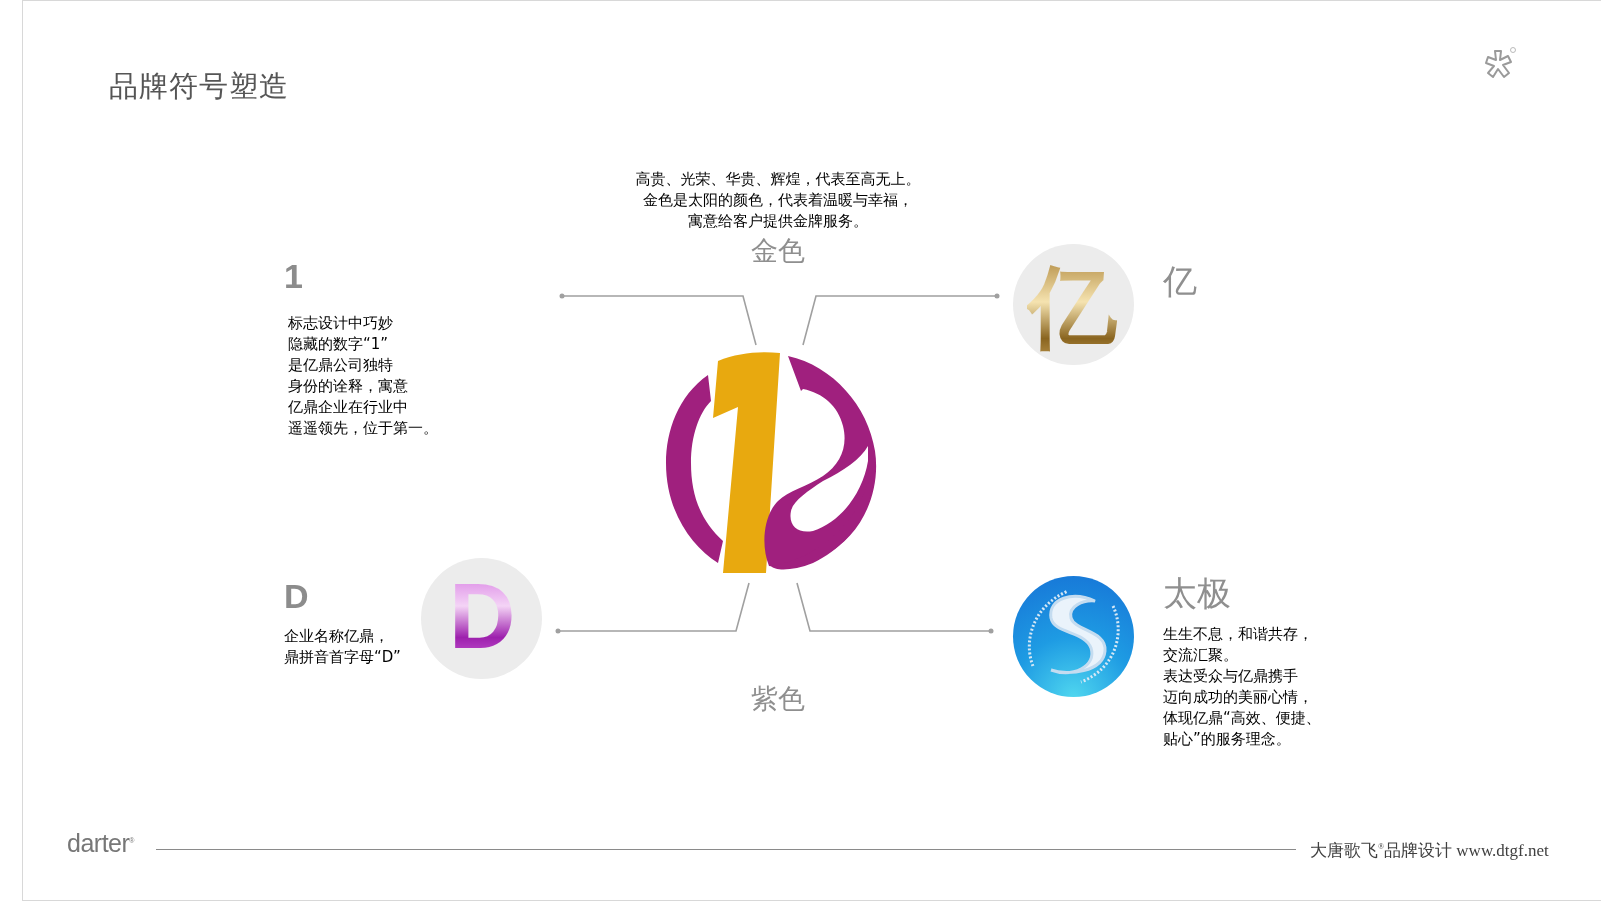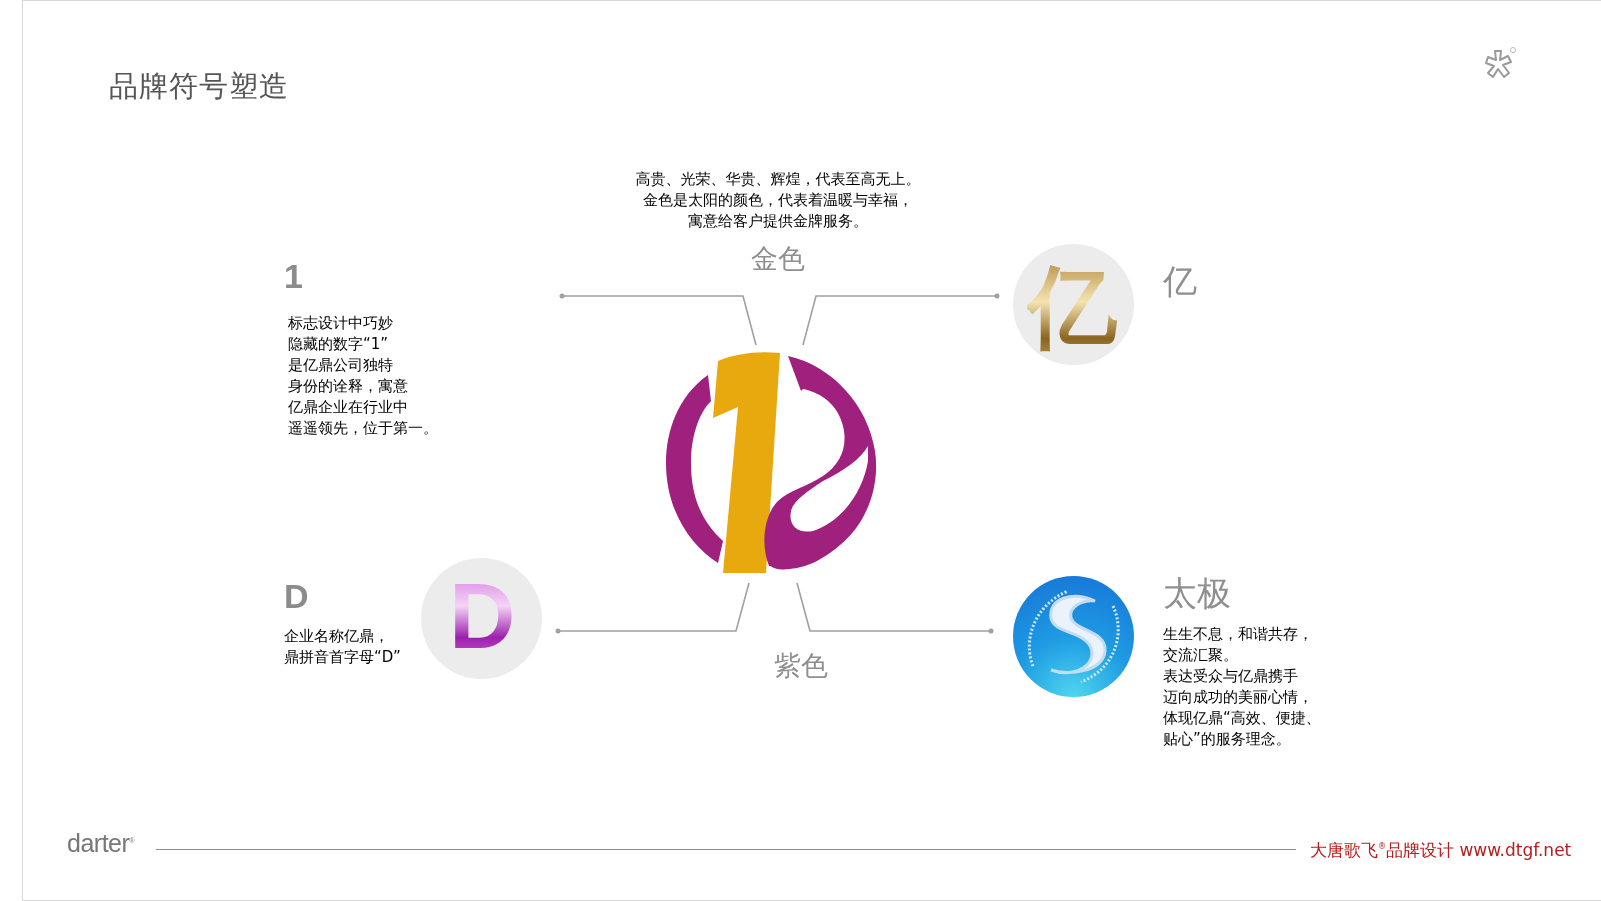--- a/index.html
+++ b/index.html
@@ -11,21 +11,21 @@
     .corner-logo { left: 1456px; top: 44px; width: 40px; height: 40px; }
     .body-text { font-size: 15px; line-height: 21px; color: #000000; white-space: pre-line; }
     .heading-gray { color: #8f8f8f; font-size: 27px; }
     .heading-bold { color: #8c8c8c; font-size: 34px; font-weight: bold; font-family: "Liberation Sans", sans-serif; }
     .center { text-align: center; }
     .circle { border-radius: 50%; overflow: hidden; }
     .lines { left: 0; top: 0; width: 1601px; height: 901px; pointer-events: none; }
     .footer-line { left: 133px; top: 848px; width: 1140px; height: 1px; background: #8a8a8a; }
     .footer-brand { left: 44px; top: 828px; font-size: 25px; color: #777; font-family: "Liberation Sans", sans-serif; letter-spacing: -0.5px; }
     .footer-brand sup { font-size: 7px; }
-    .footer-right { left: 1287px; top: 838px; font-size: 17px; color: #b91c1c; }
+    .footer-right { left: 1287px; top: 838px; font-size: 17px; color: #404040; font-family: Liberation Serif, serif; }
     .footer-right sup { font-size: 8px; }
   </style>
 </head>
 <body>
 
 <div class="slide">
 
   <div class="abs title">品牌符号塑造</div>
 
   <svg class="abs corner-logo" viewBox="0 0 40 40">
@@ -46,34 +46,34 @@
       <circle cx="539" cy="295" r="2.5"></circle>
       <circle cx="974" cy="295" r="2.5"></circle>
       <circle cx="535" cy="630" r="2.5"></circle>
       <circle cx="968" cy="630" r="2.5"></circle>
     </g>
   </svg>
 
   <div class="abs body-text center" style="left:560px; top:168px; width:390px;">高贵、光荣、华贵、辉煌，代表至高无上。
 金色是太阳的颜色，代表着温暖与幸福，
 寓意给客户提供金牌服务。</div>
-  <div class="abs heading-gray center" style="left:705px; top:240px; width:100px;">金色</div>
+  <div class="abs heading-gray center" style="left:705px; top:232px; width:100px;">金色</div>
 
   <svg class="abs" style="left:640px; top:350px; width:215px; height:222px;" viewBox="0 0 215 222">
 
     <path d="M45 24 C15 45 3 80 3 112 C3 160 28 195 55 212 L60 190 C38 170 28 145 28 112 C28 85 36 62 48 50 Z" fill="#a0207e"></path>
 
     <path d="M55 10 C75 2 95 0 117 2 L103 222 L60 222 L75 56 L50 67 Z" fill="#e8a90f"></path>
 
     <path d="M125 5 C170 15 205 55 212 100 C218 140 200 185 160 205 C140 215 120 218 106 215 C98 195 100 165 115 150 C125 140 145 135 160 125 C178 113 185 95 180 75 C175 55 160 42 140 38 L138 40 Z" fill="#a0207e"></path>
     <path d="M205 110 C200 140 180 170 150 180 C135 183 125 175 128 160 C130 150 145 140 160 130 C180 120 198 108 205 95 Z" fill="#ffffff"></path>
     <path d="M212 110 C212 150 195 190 150 212 C130 220 112 220 108 215 C140 210 175 190 195 155 C203 140 208 125 212 110 Z" fill="#a0207e"></path>
   </svg>
 
-  <div class="abs heading-gray center" style="left:705px; top:647px; width:100px;text-align:right;">紫色</div>
+  <div class="abs heading-gray center" style="left:705px; top:680px; width:100px;">紫色</div>
 
   <div class="abs heading-bold" style="left:261px; top:256px;">1</div>
   <div class="abs body-text" style="left:265px; top:312px; width:190px;">标志设计中巧妙
 隐藏的数字“1”
 是亿鼎公司独特
 身份的诠释，寓意
 亿鼎企业在行业中
 遥遥领先，位于第一。</div>
 
   <div class="abs heading-bold" style="left:261px; top:576px;">D</div>

